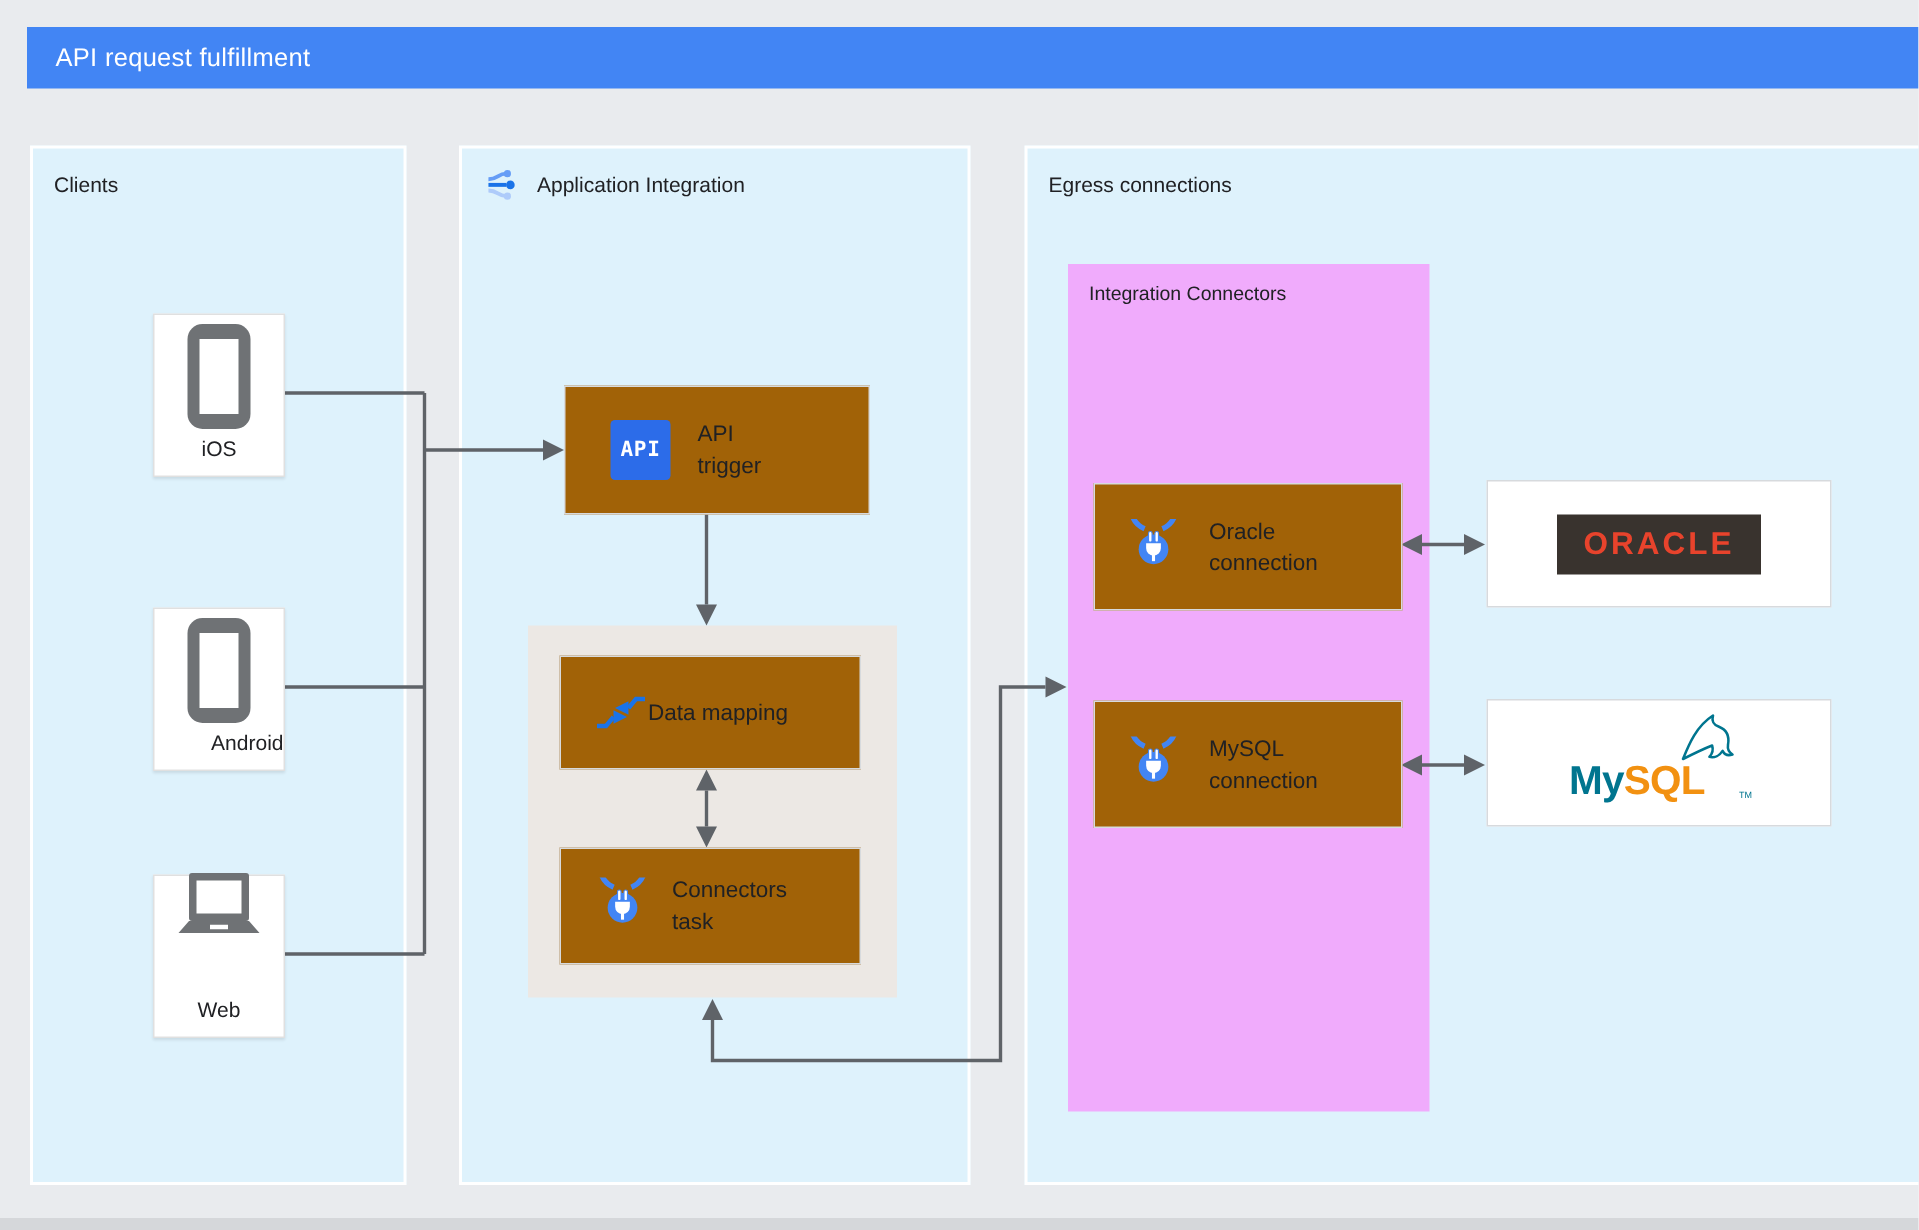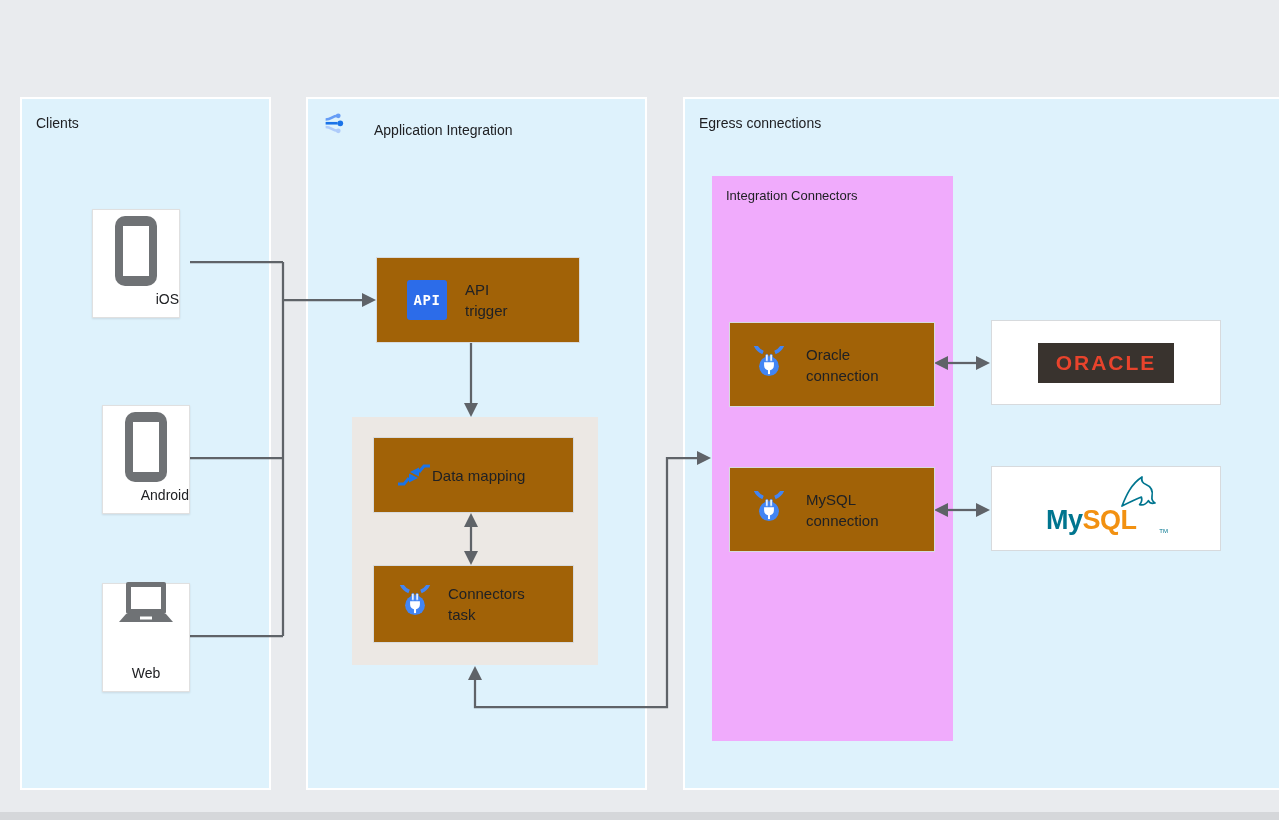--- a/index.html
+++ b/index.html
@@ -9,36 +9,36 @@
 
   .titlebar{position:absolute;left:18px;top:18px;width:1261px;height:41px;background:#4285f4;
     display:flex;align-items:center;padding-left:19px;box-sizing:border-box;}
   .titlebar span{color:#ffffff;font-size:17px;letter-spacing:.2px;}
 
   .panel{position:absolute;background:#def2fc;border:2px solid #ffffff;box-sizing:border-box;}
   .panel-clients{left:20px;top:97px;width:251px;height:693px;}
   .panel-ai{left:306px;top:97px;width:341px;height:693px;}
   .panel-egress{left:683px;top:97px;width:601px;height:693px;}
   .panel-label{position:absolute;left:14px;top:16px;font-size:14px;color:#202124;}
-  .ai-header{position:absolute;left:12px;top:9px;display:flex;align-items:flex-end;gap:24px;}
+  .ai-header{position:absolute;left:12px;top:9px;display:flex;align-items:center;gap:8px;}
   .ai-header .panel-label-inline{font-size:14px;color:#202124;}
 
   .yellowbox{position:absolute;left:712px;top:176px;width:241px;height:565px;background:#f0abfc;text-align:right;}
   .yellowbox .panel-label{font-size:13px;top:12px;}
 
   .graybox{position:absolute;left:352px;top:417px;width:246px;height:248px;background:#ece8e4;}
 
   .wires{position:absolute;left:0;top:0;pointer-events:none;}
 
   .card{position:absolute;width:88px;height:109px;background:#ffffff;border:1px solid #e0e0e0;
     box-shadow:0 1px 2px rgba(0,0,0,.10);display:flex;flex-direction:column;align-items:center;
     justify-content:flex-end;box-sizing:border-box;padding-bottom:10px;}
   .card .icon-wrap{flex:1;display:flex;align-items:center;justify-content:center;width:100%;}
   .card-label{font-size:14px;color:#202124;}
-  .card-ios{left:92px;top:209px;align-items:flex-end;}
+  .card-ios{left:102px;top:209px;}
   .card-android{left:102px;top:405px;align-items:flex-end;}
   .card-web{left:102px;top:583px;gap:39px;}
 
   .node{position:absolute;background:#a16207;border:1px solid #d7dadd;box-sizing:border-box;
     display:flex;align-items:center;gap:18px;}
   .node-label{font-size:15px;color:#202124;line-height:1.4;white-space:pre-line;}
   .node-api{left:376px;top:257px;width:204px;height:86px;padding-left:30px;}
   .node-dm{left:373px;top:437px;width:201px;height:76px;padding-left:22px;gap:0;}
   .node-ct{left:373px;top:565px;width:201px;height:78px;padding-left:22px;gap:14px;}
   .node-oracle-conn{left:729px;top:322px;width:206px;height:85px;padding-left:20px;}
@@ -61,20 +61,23 @@
   .mysql-my{color:#00758f;}
   .mysql-sql{color:#f29111;}
   .mysql-tm{position:absolute;right:-2px;bottom:4px;font-size:6px;color:#00758f;}
   .mysql-dolphin{position:absolute;right:6px;top:-6px;}
 </style>
 </head>
 <body>
 
 <div class="stage">
 
+  <div class="titlebar">
+    <span>API request fulfillment</span>
+  </div>
 
   <div class="panel panel-clients">
     <div class="panel-label">Clients</div>
   </div>
 
   <div class="panel panel-ai">
     <div class="ai-header">
       <svg width="30" height="30" viewBox="0 0 24 24">
         <path d="M14 6.2 C 9.5 6.2, 9.5 9.2, 4.5 9.2" stroke="#669df6" stroke-width="2.1" fill="none"></path>
         <line x1="4.5" y1="12.2" x2="14" y2="12.2" stroke="#1a73e8" stroke-width="2.1"></line>

